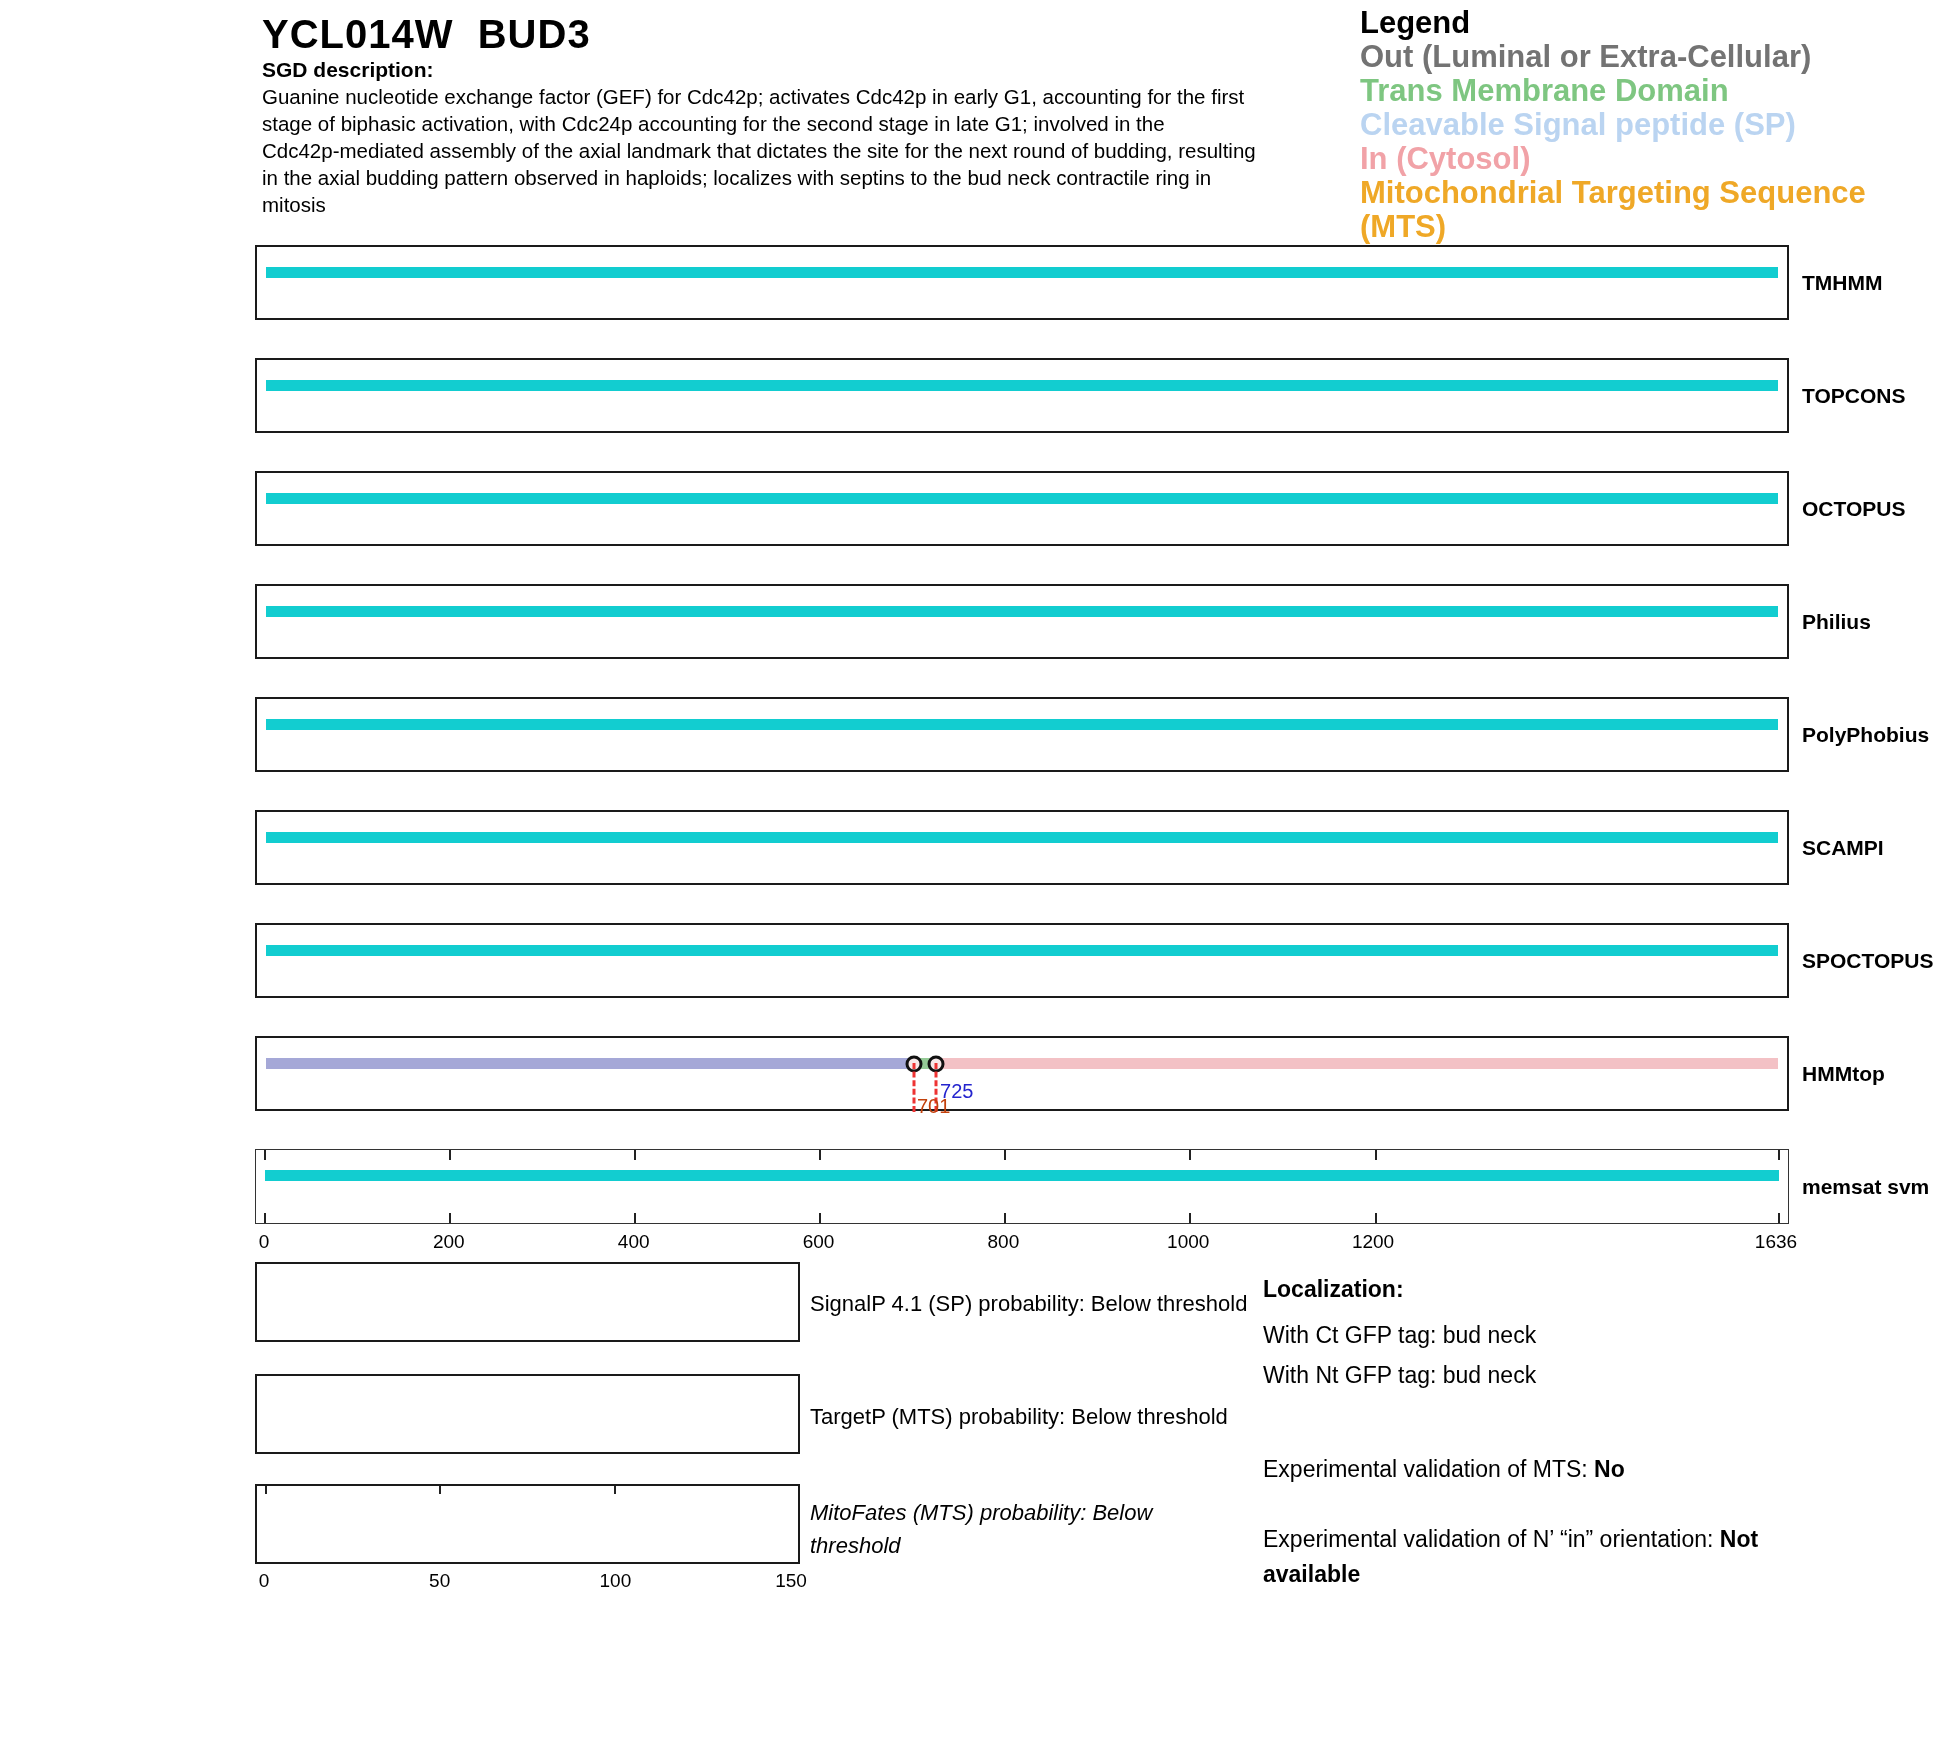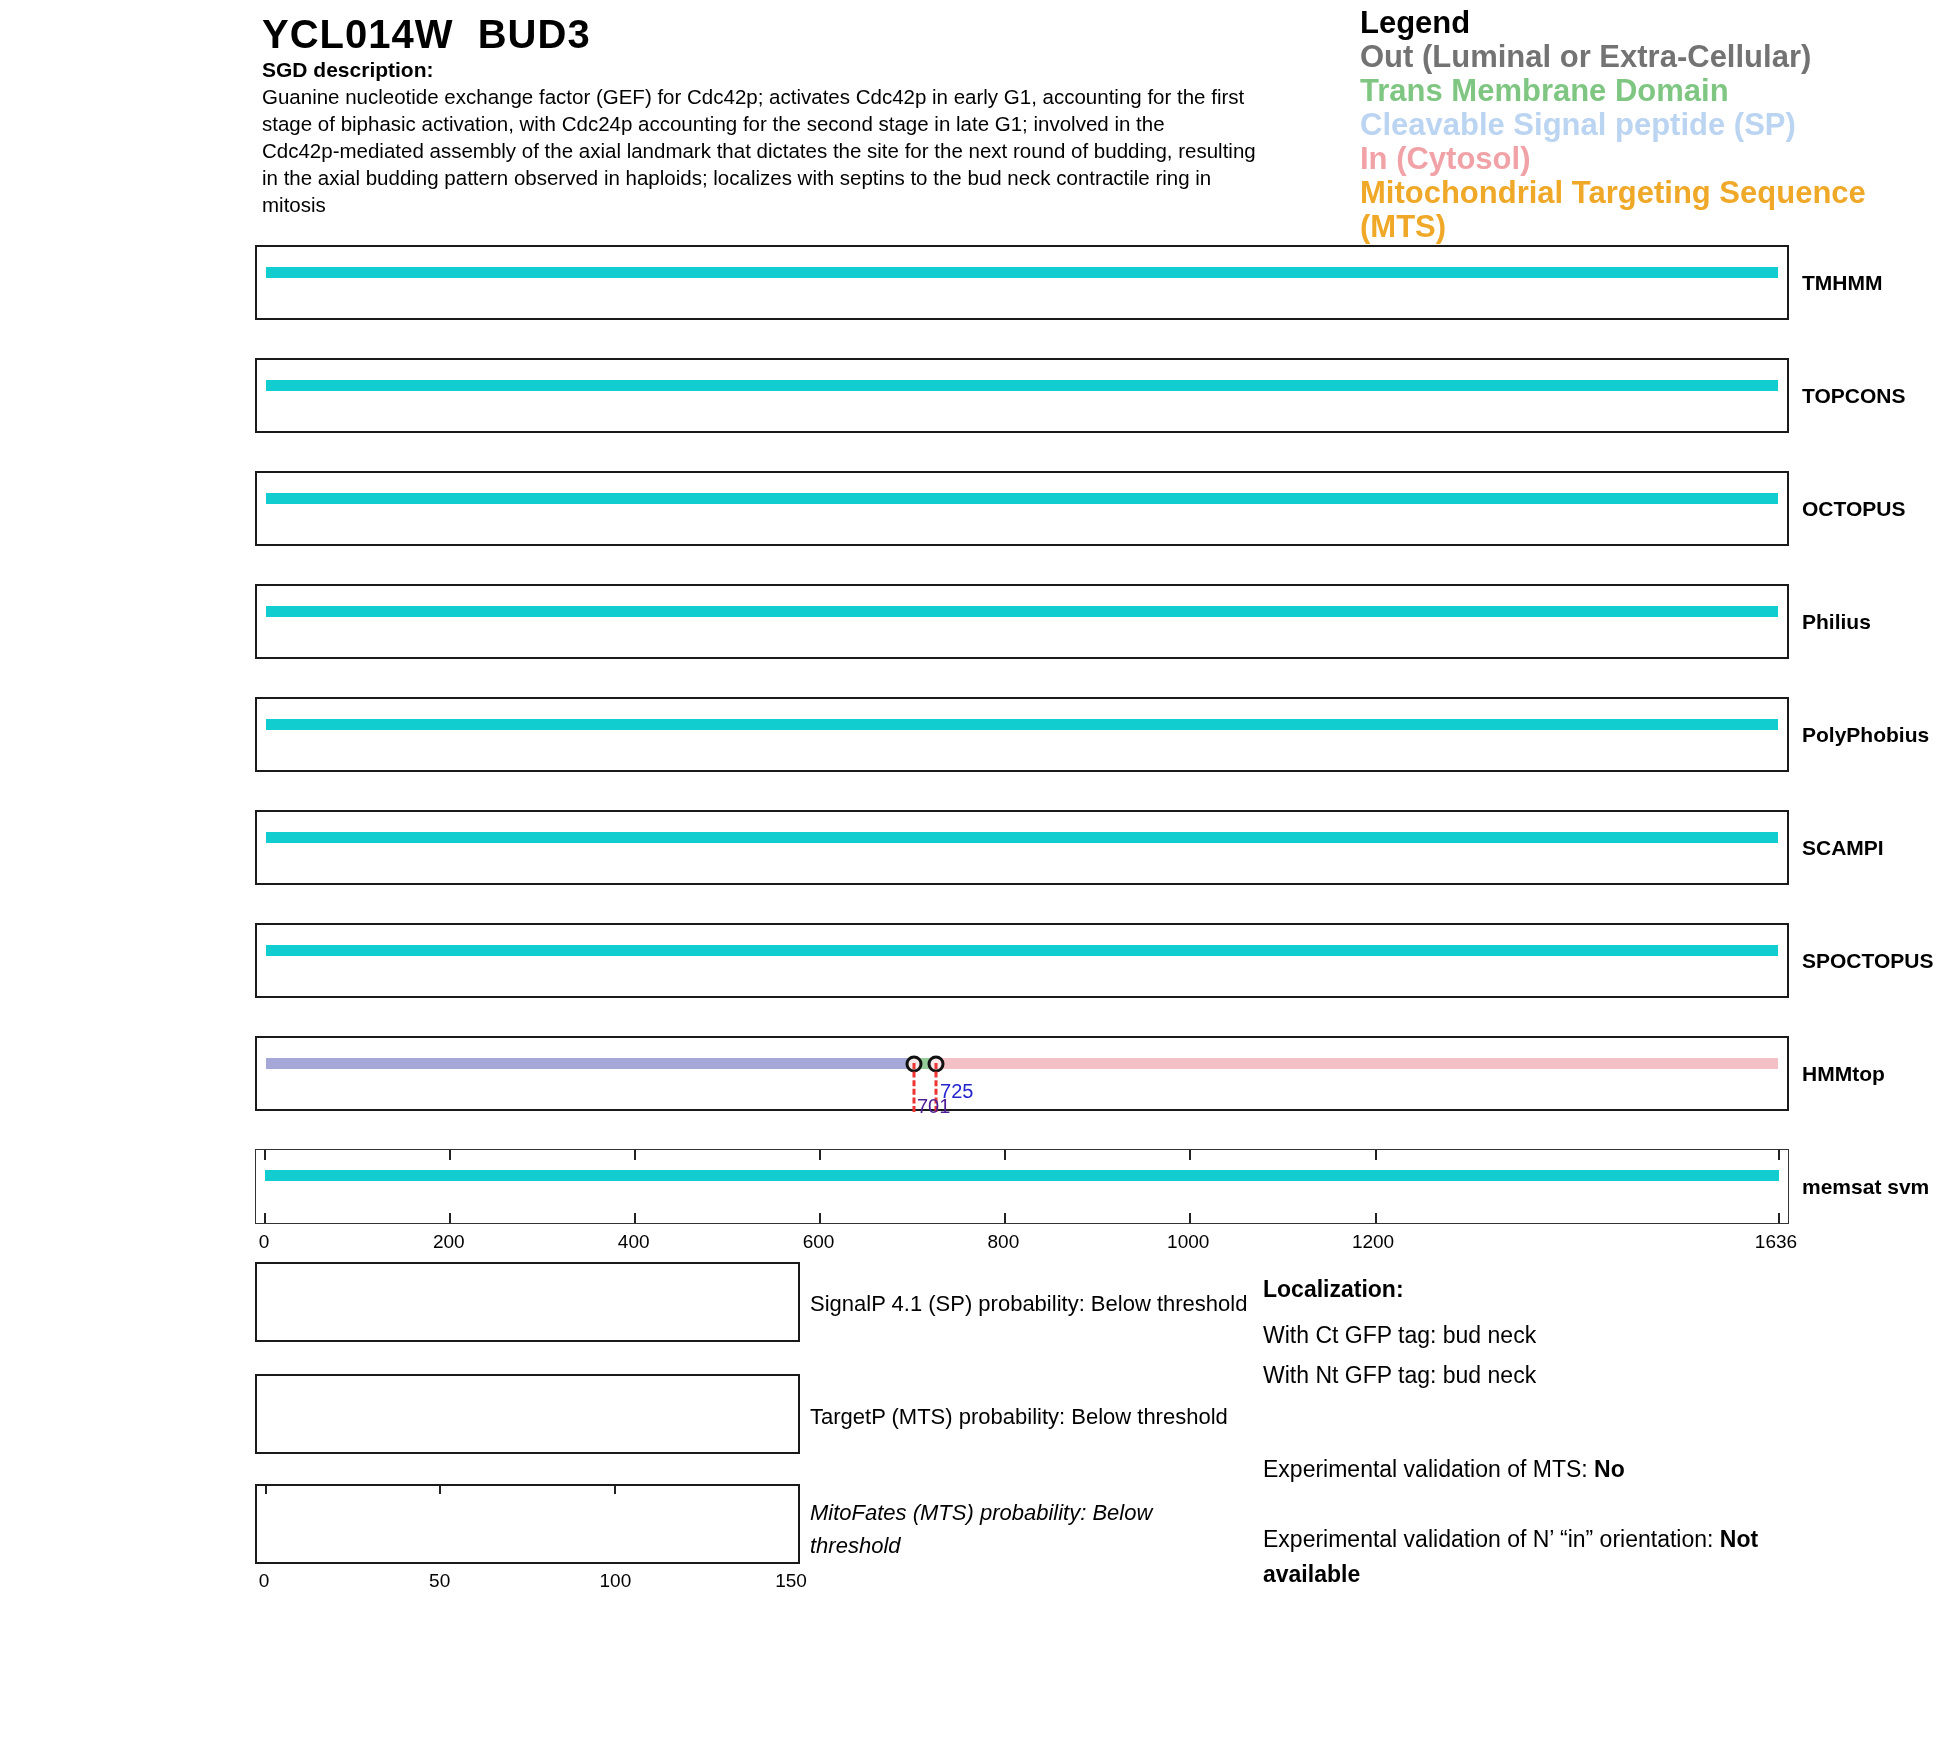--- a/index.html
+++ b/index.html
@@ -135,21 +135,21 @@
   <div class="box t7">
     <div class="barwrap">
       <div class="bar seg-out" style="background-color: rgb(165, 168, 215);"></div>
       <div class="bar seg-tm" style="background-color: rgb(149, 203, 151);"></div>
       <div class="bar seg-in" style="background-color: rgb(243, 193, 197);"></div>
       <div class="vline m701" style="border-left-color: rgb(238, 51, 51);"></div>
       <div class="vline m725" style="border-left-color: rgb(238, 51, 51);"></div>
       <div class="marker m701"></div>
       <div class="marker m725"></div>
       <div class="numlabel n725" style="color: rgb(36, 36, 206);">725</div>
-      <div class="numlabel n701" style="color: #4c1d95;">701</div>
+      <div class="numlabel n701" style="color: #c2410c;">701</div>
     </div>
   </div>
   <div class="lbl t7">HMMtop</div>
 
   <div class="box mbox t8">
     <div class="tickwrap">
       <div class="tick top" style="left:0%"></div>
       <div class="tick top" style="left:12.225%"></div>
       <div class="tick top" style="left:24.45%"></div>
       <div class="tick top" style="left:36.675%"></div>

